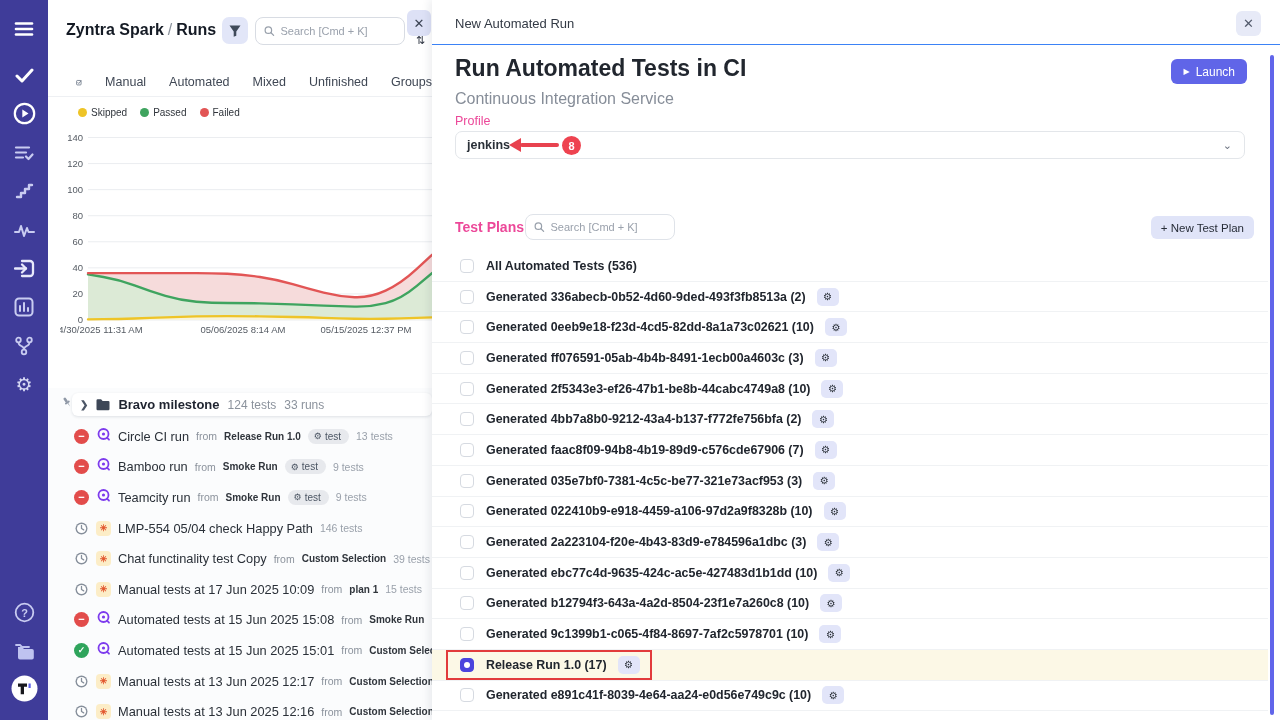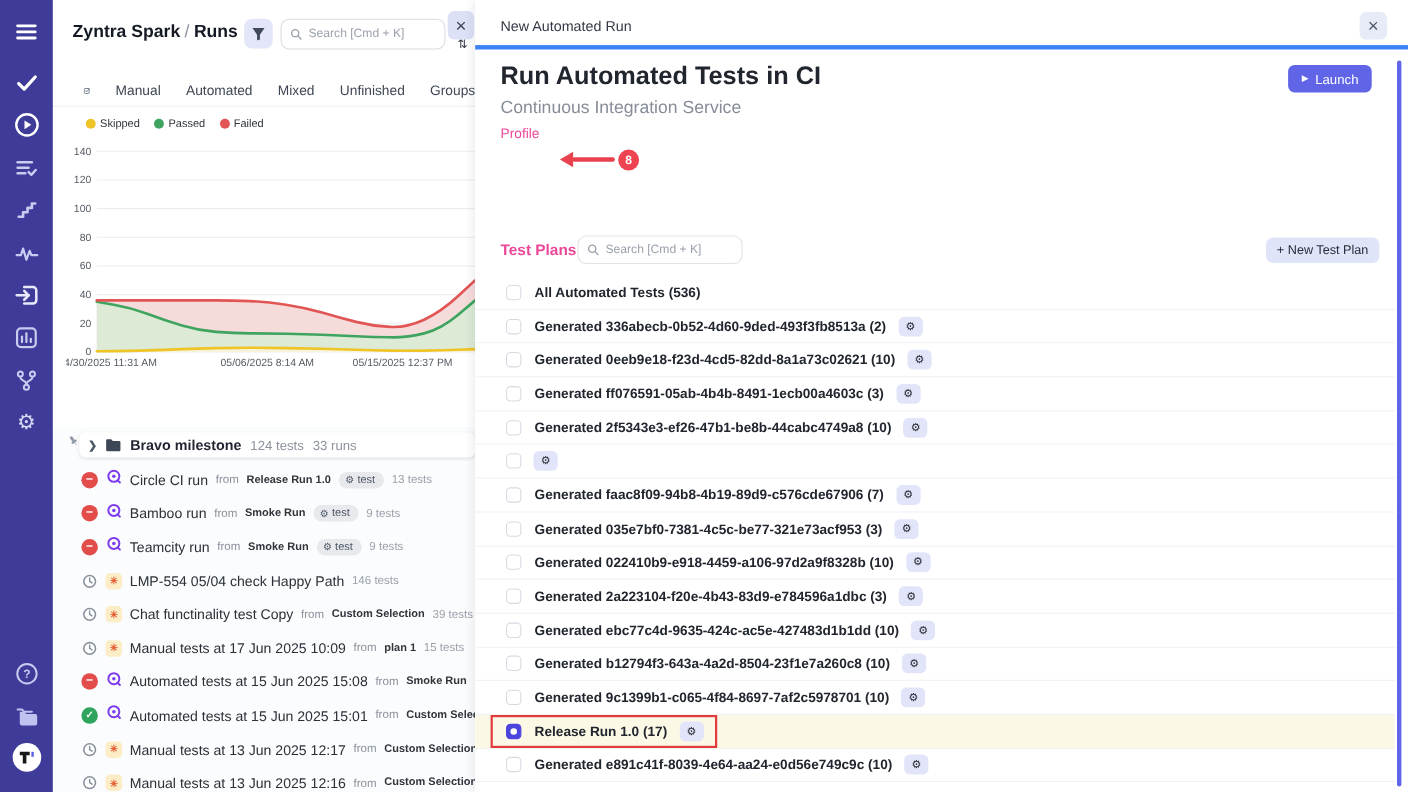--- a/index.html
+++ b/index.html
@@ -45,21 +45,21 @@
   .st-passed { background:#2fa45c; color:#fff; font-size:9px; font-weight:bold; line-height:1; }
   .ty-manual { width:15px; height:15px; flex:0 0 15px; background:#fcedc7; border-radius:4px; color:#e2572e; font-size:9px; display:flex; align-items:center; justify-content:center; font-weight:bold; }
   .run-title { font-size:12.8px; color:#2a3038; }
   .run-from { font-size:10.5px; color:#8b929c; }
   .run-src { font-size:10px; font-weight:bold; color:#30353c; }
   .test-pill { background:#e7e9ed; border-radius:9px; font-size:10px; color:#4b5563; padding:2px 8px 2px 6px; display:flex; align-items:center; gap:3px; }
   .run-count { font-size:10.5px; color:#9aa1ab; }
 
   
   .right-panel { position:absolute; left:432px; top:0; width:848px; height:720px; background:#fff; z-index:10; box-shadow:-3px 0 8px rgba(30,40,70,.08); }
-  .rp-header { position:absolute; left:0; top:0; width:848px; height:45px; border-bottom:4px solid #3b82f6; background:#fff;padding-left:31px; }
+  .rp-header { position:absolute; left:0; top:0; width:848px; height:45px; border-bottom:1px solid #3b82f6; background:#fff;padding-left:31px; }
   .rp-header-title { position:absolute; left:23px; top:16px; font-size:13px; color:#333a45; }
   .rp-close { position:absolute; right:19px; top:11px; width:25px; height:25px; background:#e7eaf7; border-radius:6px; color:#525a6b; font-size:13px; display:flex; align-items:center; justify-content:center; }
   .rp-h1 { position:absolute; left:23px; top:55px; font-size:23px; font-weight:bold; color:#21262e; }
   .rp-sub { position:absolute; left:23px; top:90px; font-size:16px; color:#868d98; }
   .launch-btn { position:absolute; right:33px; top:59px; height:25px; background:#6065e8; border-radius:6px; color:#fff; font-size:12px; display:flex; align-items:center; padding:0 12px; gap:6px; }
   .launch-btn .tri { font-size:8px; }
   .profile-label { position:absolute; left:23px; top:114px; font-size:12.5px; color:#ec4899; }
   .profile-select { position:absolute; left:23px; right:35px; top:131px; height:28px; border:1px solid #e3e6ea; border-radius:7px; background:#fff; display:flex; align-items:center; padding:0 11px; }
   .profile-value { font-size:12.5px; color:#2a3038; font-weight:bold; }
   .profile-chev { position:absolute; right:12px; color:#6b7280; font-size:11px; }
@@ -420,20 +420,24 @@
   </div>
 
   <h1 class="rp-h1">Run Automated Tests in CI</h1>
   <div class="rp-sub">Continuous Integration Service</div>
   <div class="launch-btn">
     <span class="tri">▶</span>
     <span>Launch</span>
   </div>
 
   <div class="profile-label">Profile</div>
+  <div class="profile-select">
+    <span class="profile-value">jenkins</span>
+    <span class="profile-chev">⌄</span>
+  </div>
   <div class="anno-arrow-head"></div>
   <div class="anno-arrow-line"></div>
   <div class="anno-badge">8</div>
 
   <div class="tp-title">Test Plans</div>
   <div class="tp-search">
     <svg width="12" height="12" viewBox="0 0 12 12">
         <circle cx="5" cy="5" r="3.7" fill="none" stroke="#98a0ab" stroke-width="1.4"></circle>
         <line x1="8" y1="8" x2="11" y2="11" stroke="#98a0ab" stroke-width="1.4" stroke-linecap="round"></line>
       </svg>
@@ -461,20 +465,21 @@
         <span class="plan-label">Generated ff076591-05ab-4b4b-8491-1ecb00a4603c (3)</span>
         <span class="gear-badge">⚙</span>
       </div>
       <div class="plan-row">
         <span class="plan-check"></span>
         <span class="plan-label">Generated 2f5343e3-ef26-47b1-be8b-44cabc4749a8 (10)</span>
         <span class="gear-badge">⚙</span>
       </div>
       <div class="plan-row">
         <span class="plan-check"></span>
+        <span class="plan-label">Generated 4bb7a8b0-9212-43a4-b137-f772fe756bfa (2)</span>
         <span class="gear-badge">⚙</span>
       </div>
       <div class="plan-row">
         <span class="plan-check"></span>
         <span class="plan-label">Generated faac8f09-94b8-4b19-89d9-c576cde67906 (7)</span>
         <span class="gear-badge">⚙</span>
       </div>
       <div class="plan-row">
         <span class="plan-check"></span>
         <span class="plan-label">Generated 035e7bf0-7381-4c5c-be77-321e73acf953 (3)</span>

